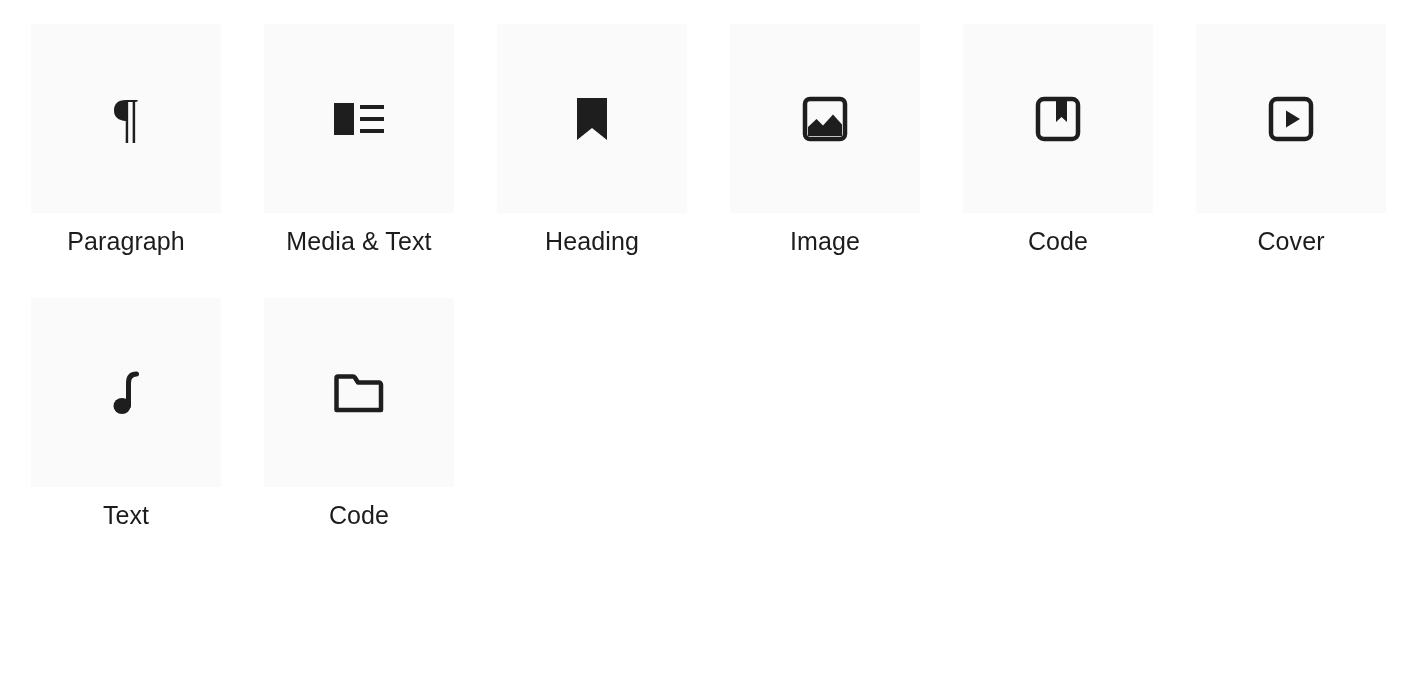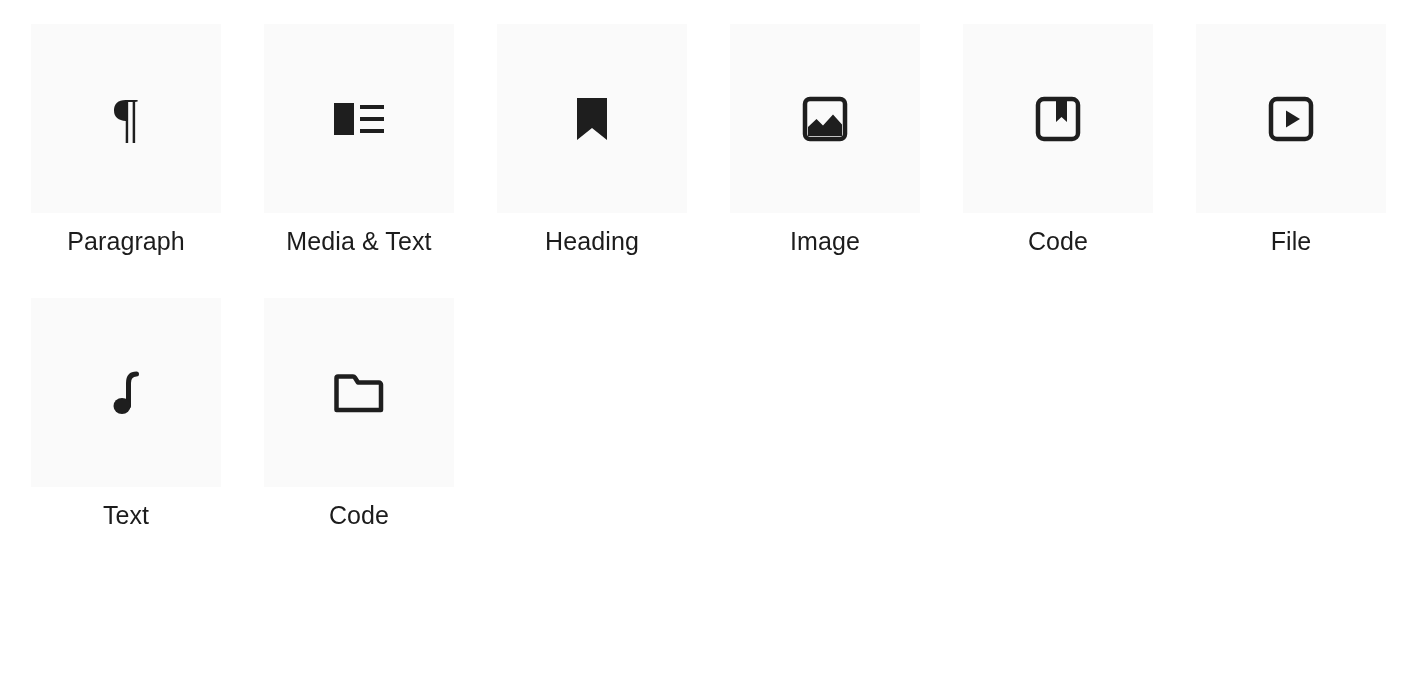--- a/index.html
+++ b/index.html
@@ -133,21 +133,21 @@
 
   <div class="block-item">
     <div class="block-tile">
       <span class="block-icon">
         <svg width="46" height="46" viewBox="0 0 46 46" fill="none">
           <rect x="3" y="3" width="40" height="40" rx="6" ry="6" stroke="#1e1e1e" stroke-width="4.5" fill="none"></rect>
           <path d="M18 14.5 L32 23 L18 31.5 Z" fill="#1e1e1e"></path>
         </svg>
       </span>
     </div>
-    <div class="block-label">File</div>
+    <div class="block-label">Cover</div>
   </div>
 
   <div class="block-item">
     <div class="block-tile">
       <span class="block-icon">
         <svg width="34" height="46" viewBox="0 0 34 46" fill="none">
           <path d="M19.5 36 V13 C19.5 7 22 4 27.5 4" stroke="#1e1e1e" stroke-width="5" fill="none" stroke-linecap="round"></path>
           <ellipse cx="13" cy="36" rx="8.5" ry="8" fill="#1e1e1e"></ellipse>
         </svg>
       </span>

